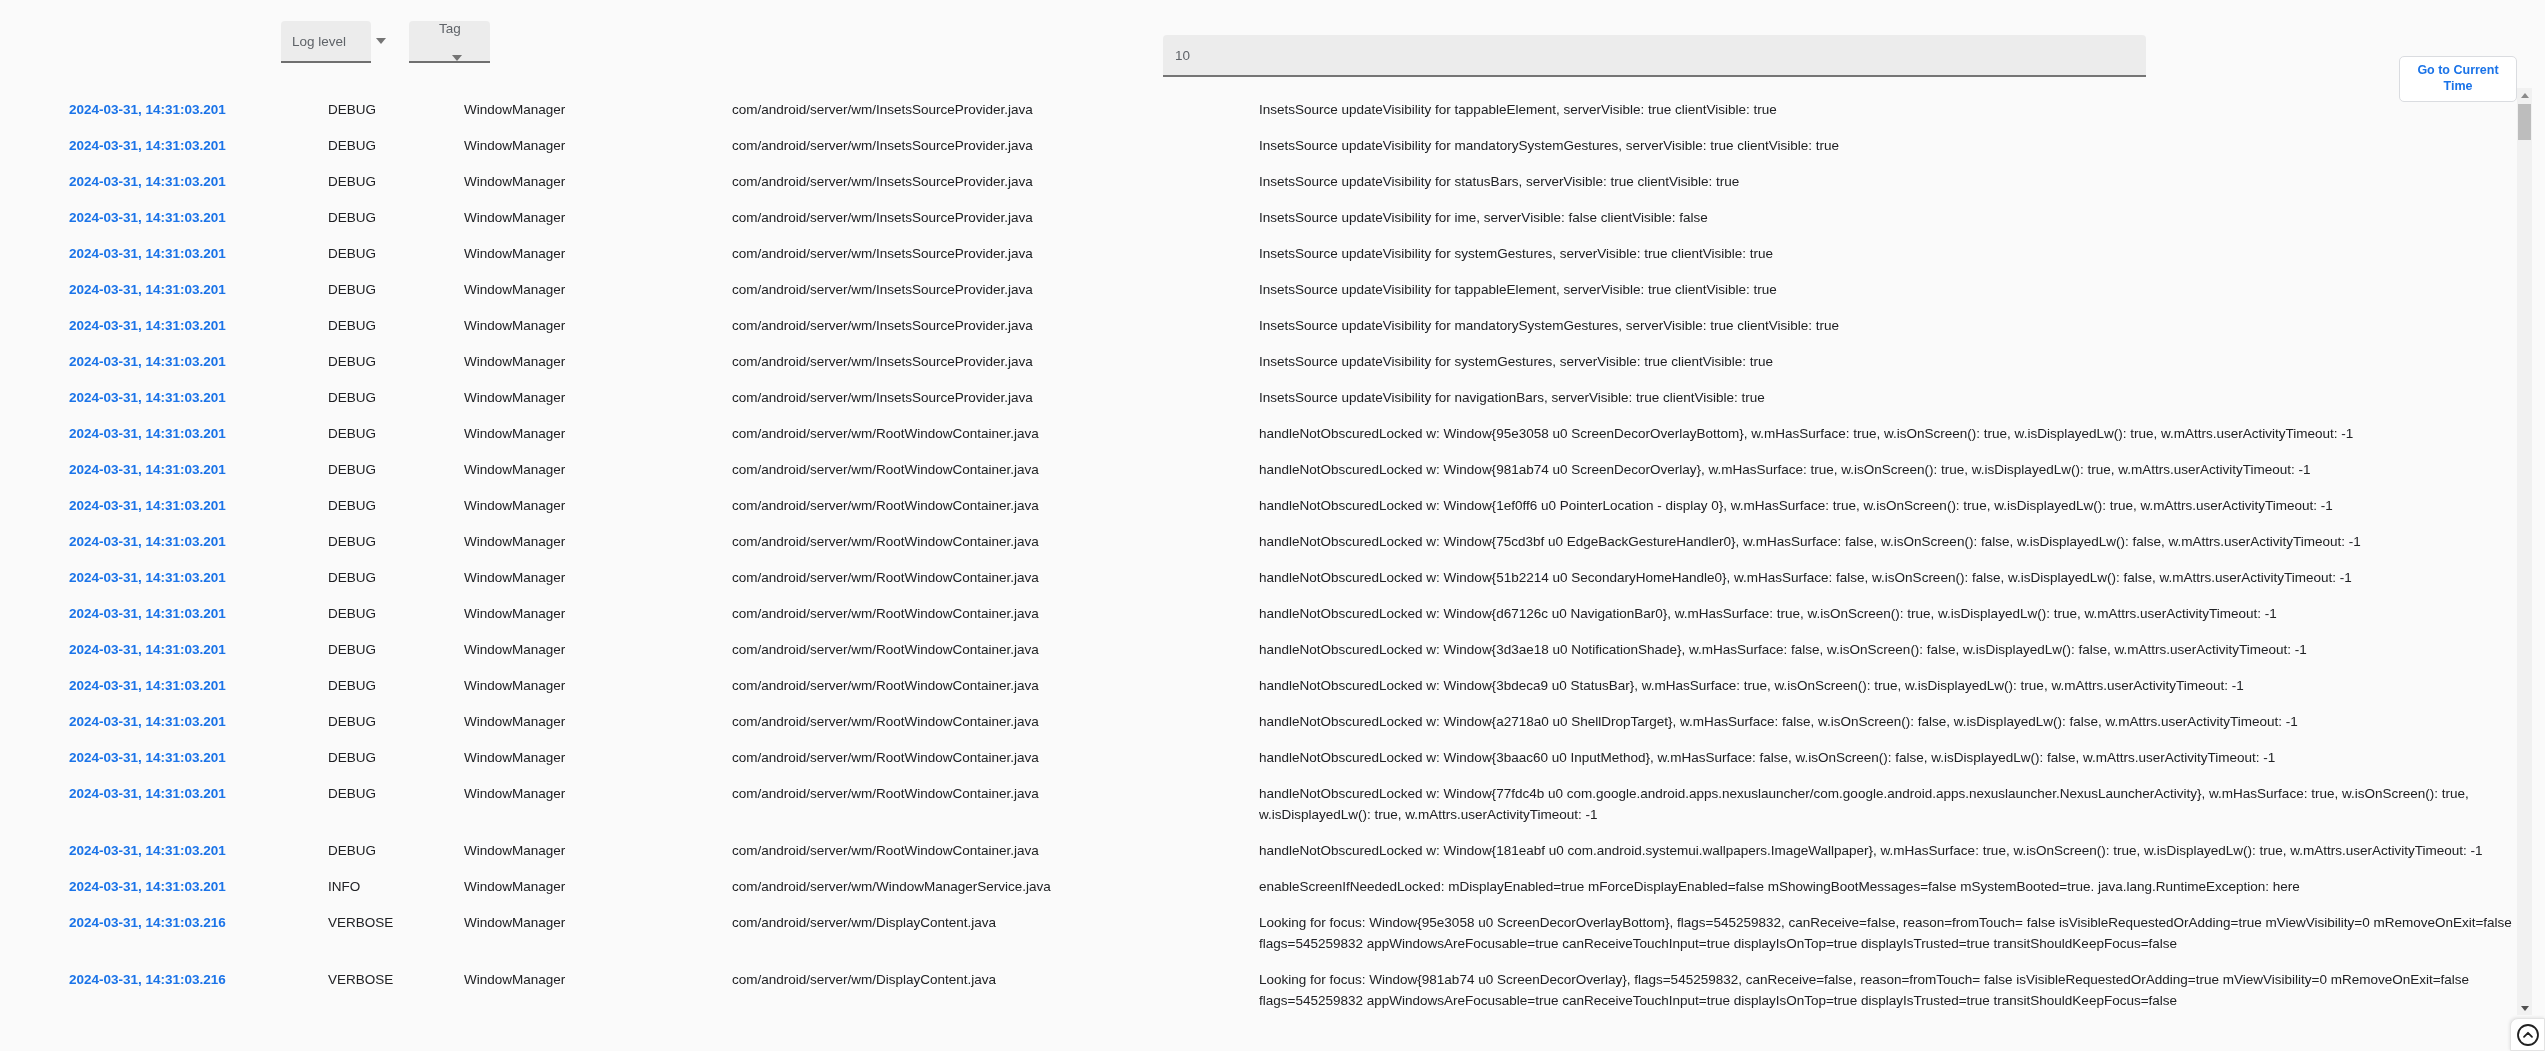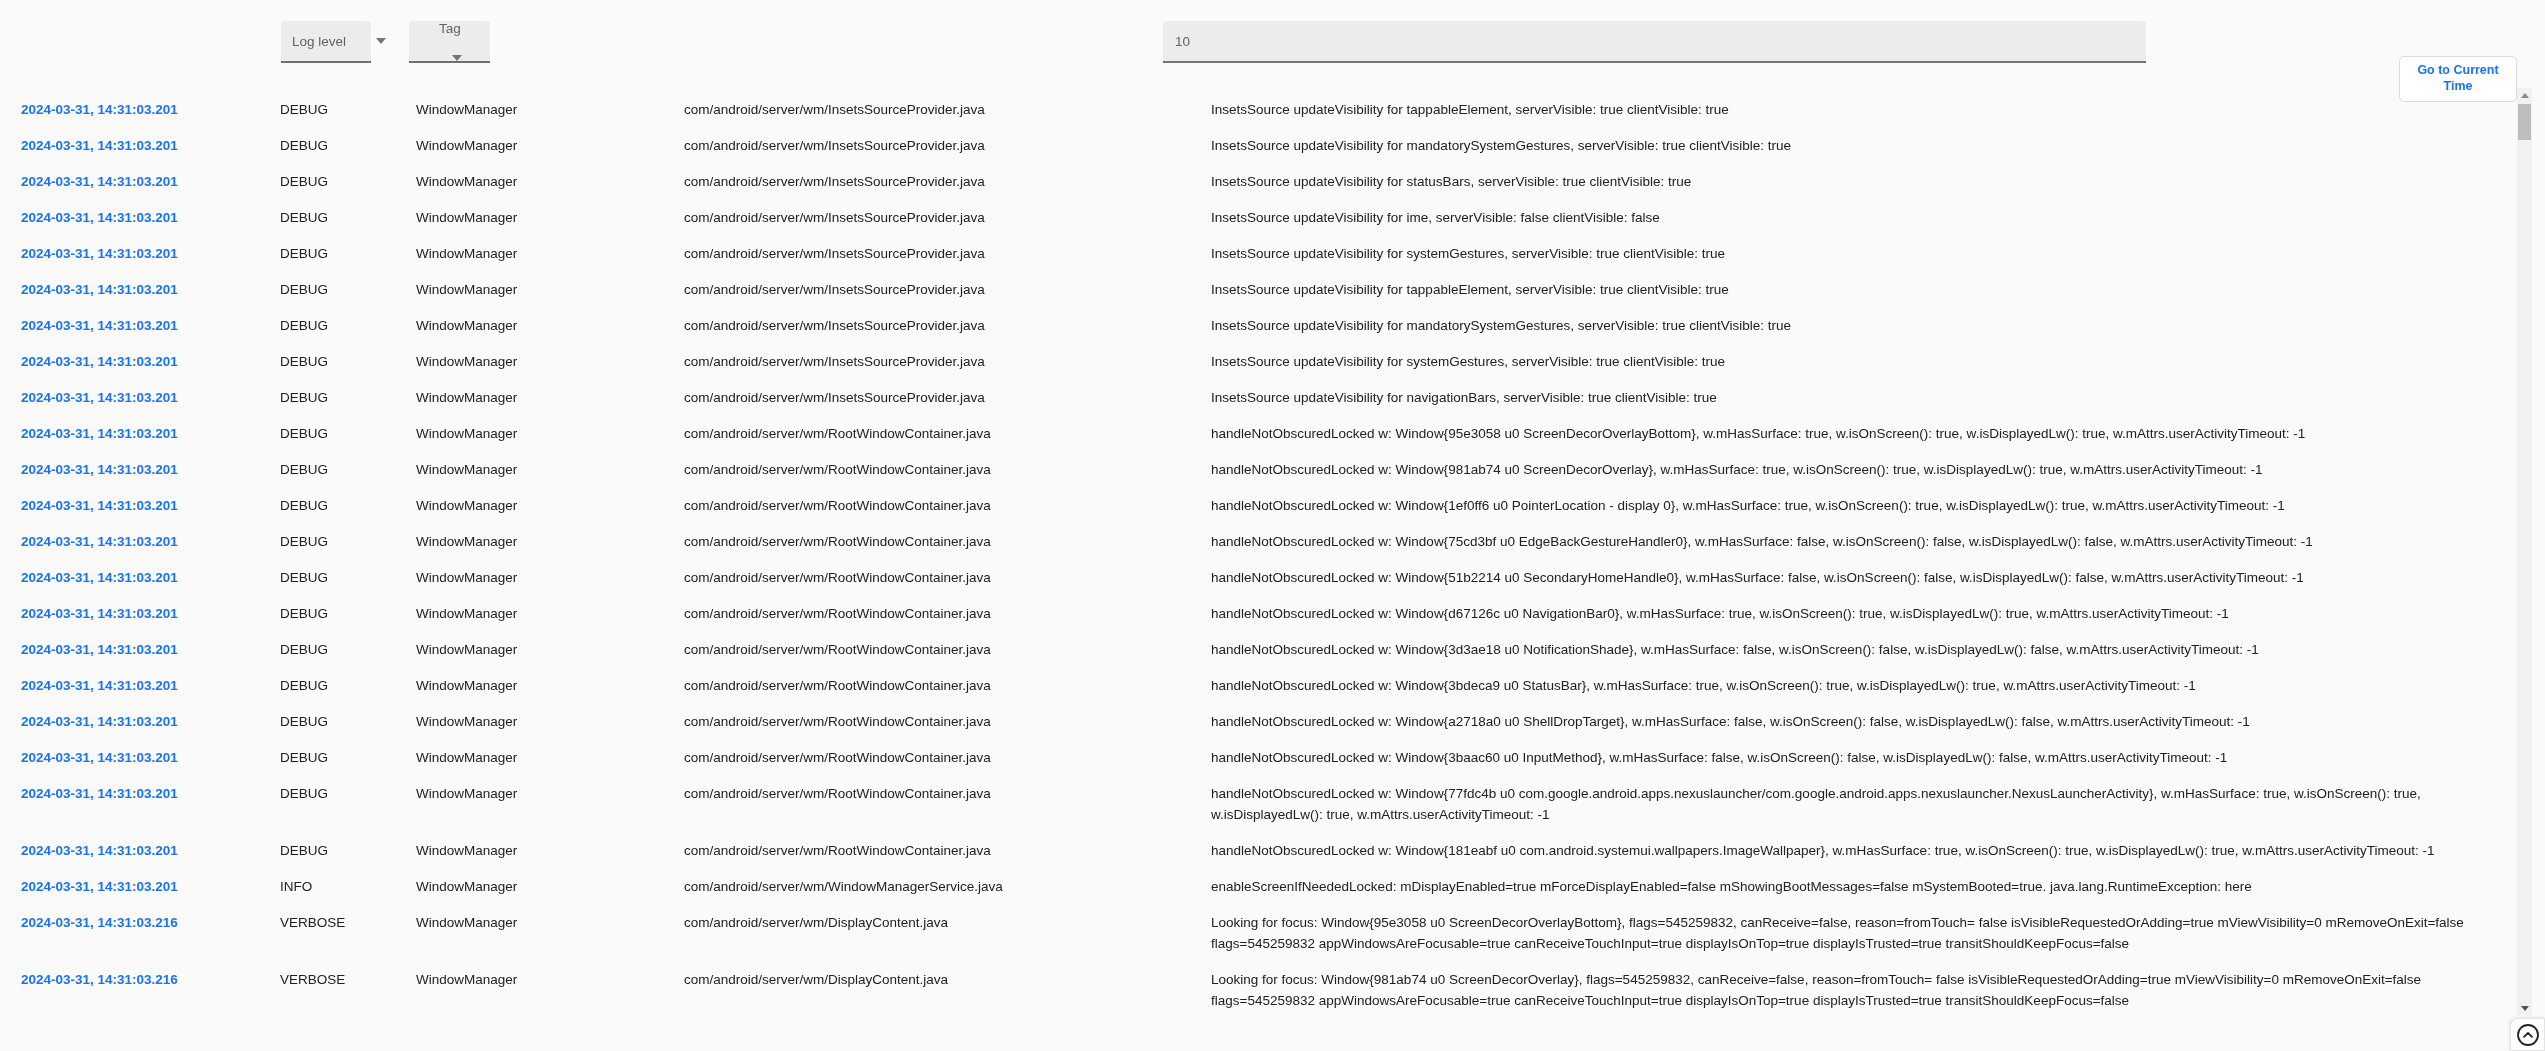--- a/index.html
+++ b/index.html
@@ -11,32 +11,32 @@
   .m-select { position:absolute; top:21px; height:42px; background:#ececec;
     border-bottom:2px solid #6f6f6f; border-radius:4px 4px 0 0;
     display:flex; align-items:center; justify-content:space-between;
     padding:0 10px 0 11px; cursor:pointer; }
   .m-select .lbl { font-size:13.5px; color:#5f6368; white-space:nowrap; }
   .caret { width:0; height:0; border-left:5px solid transparent; border-right:5px solid transparent;
     border-top:6px solid #757575; margin-left:14px; }
   #sel-loglevel { left:281px; width:90px;gap:16px; }
   #sel-tag { left:409px; width:81px;flex-direction:column; }
   #sel-sourcefiles { left:663px; width:298px; }
-  .m-input { position:absolute; left:1163px; top:21px; width:983px; height:42px;
+  .m-input { position:absolute; left:1163px; top:35px; width:983px; height:42px;
     background:#ececec; border:none; border-bottom:2px solid #757575; border-radius:4px 4px 0 0;
     font-family:"Liberation Sans", sans-serif; font-size:13.5px; color:#5f6368; padding:0 12px; outline:none; }
   .go-btn { position:absolute; left:2399px; top:20px; width:118px; height:46px;
     background:#ffffff; border:1px solid #dadce0; border-radius:5px;
     color:#1a73e8; font-family:"Liberation Sans", sans-serif; font-size:12.5px; font-weight:bold;
     line-height:1.25; cursor:pointer; padding:4px 8px;margin-top:36px; }
 
   
   .log-table { position:absolute; left:0; top:91px; width:2517px; }
   .log-row { display:grid; grid-template-columns:259px 136px 268px 527px 1294px;
-    padding:7.5px 0 7.5px 21px; align-items:start; }
+    padding:7.5px 0 7.5px 21px; align-items:start;margin-left:48px; }
   .cell { font-size:13.5px; line-height:21px; }
   .cell.ts { color:#1a73e8; font-weight:bold; cursor:pointer; text-decoration:none; }
   .cell.msg { white-space:normal; word-break:break-word; }
 
   
   .scrollbar { position:absolute; left:2517px; top:88px; width:15px; height:927px; background:#f1f1f1; }
   .sb-arrow { position:absolute; left:0; width:15px; height:14px; display:flex;
     align-items:center; justify-content:center; }
   .sb-up { top:0; }
   .sb-down { bottom:0; }

